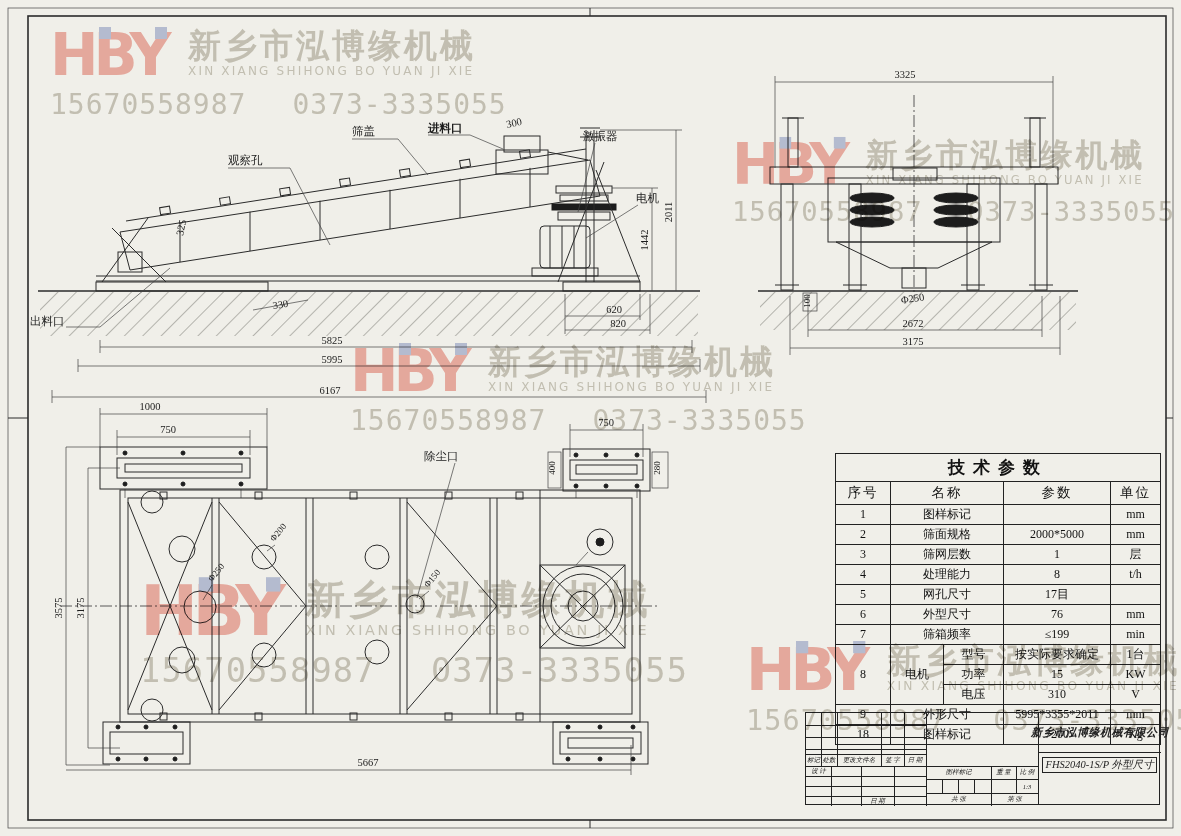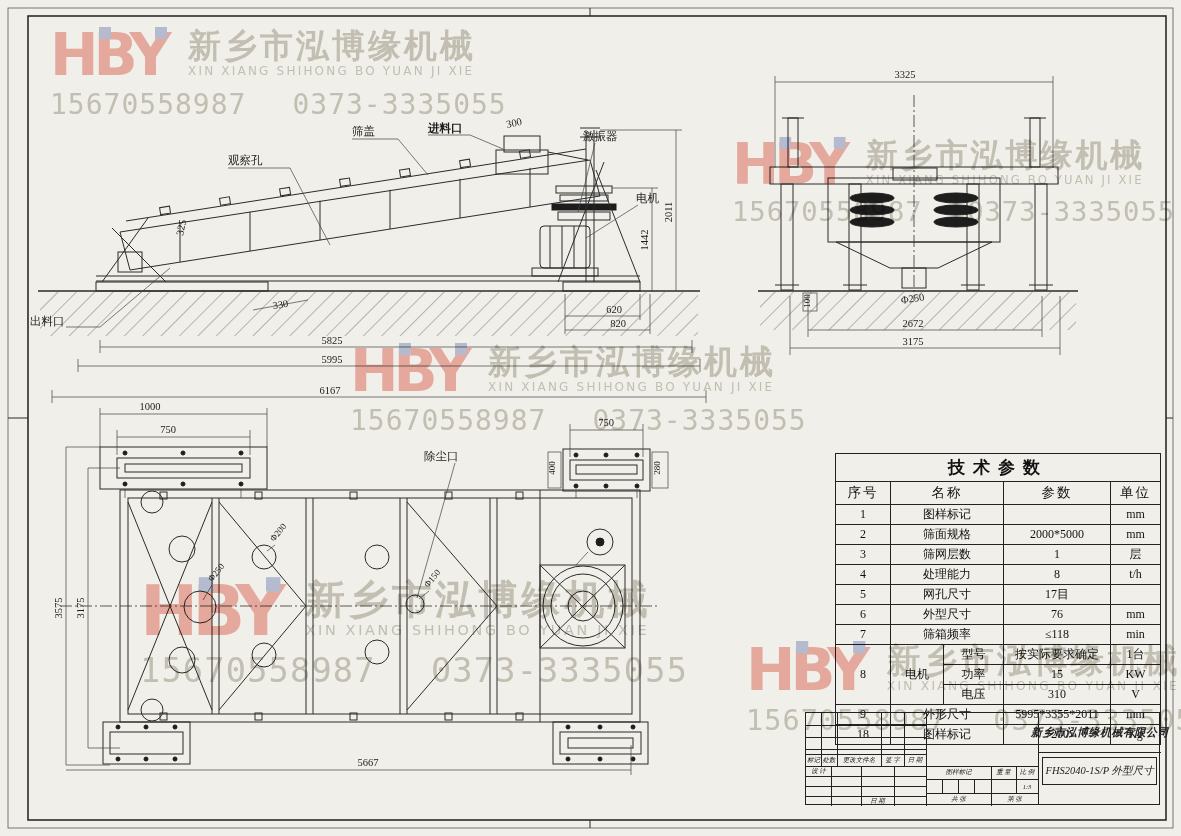--- a/index.html
+++ b/index.html
@@ -418,21 +418,21 @@
         </tr>
   <tr>
           <td>6</td>
           <td colspan="2">外型尺寸</td>
           <td>76</td>
           <td>mm</td>
         </tr>
   <tr>
           <td>7</td>
           <td colspan="2">筛箱频率</td>
-          <td>≤118</td>
+          <td>≤199</td>
           <td>min</td>
         </tr>
   <tr>
     <td rowspan="3">8</td>
     <td rowspan="3">电机</td>
     <td>型号</td>
     <td>按实际要求确定</td>
     <td>1台</td>
   </tr>
   <tr>
@@ -459,21 +459,21 @@
         </tr>
 </tbody>
     </table>
 
 <div id="tblock">
 
   <div class="tb-line" style="left:232px;top:0;width:1.4px;height:100%"></div>
 
   <div class="tb-line" style="left:232px;top:39px;width:123px;height:1.2px"></div>
   <div class="tb-cell tb-company" style="left:233px;top:0;width:122px;height:39px">新乡市泓博缘机械有限公司</div>
-  <div class="tb-cell tb-model" style="left:236px;top:44px;width:115px;height:28px">FHS2040-1S/P  外型尺寸</div>
+  <div class="tb-cell tb-model" style="left:236px;top:44px;width:115px;height:16px">FHS2040-1S/P  外型尺寸</div>
 
   <div class="tb-line" style="left:0;top:53px;width:232px;height:1.2px"></div>
   <div class="tb-line" style="left:0;top:12px;width:120px;height:1px"></div>
   <div class="tb-line" style="left:0;top:24px;width:120px;height:1px"></div>
   <div class="tb-line" style="left:0;top:36px;width:120px;height:1px"></div>
   <div class="tb-line" style="left:0;top:41px;width:120px;height:1px"></div>
   <div class="tb-line" style="left:15px;top:0;width:1px;height:53px"></div>
   <div class="tb-line" style="left:31px;top:0;width:1px;height:53px"></div>
   <div class="tb-line" style="left:75px;top:0;width:1px;height:53px"></div>
   <div class="tb-line" style="left:98px;top:0;width:1px;height:53px"></div>

